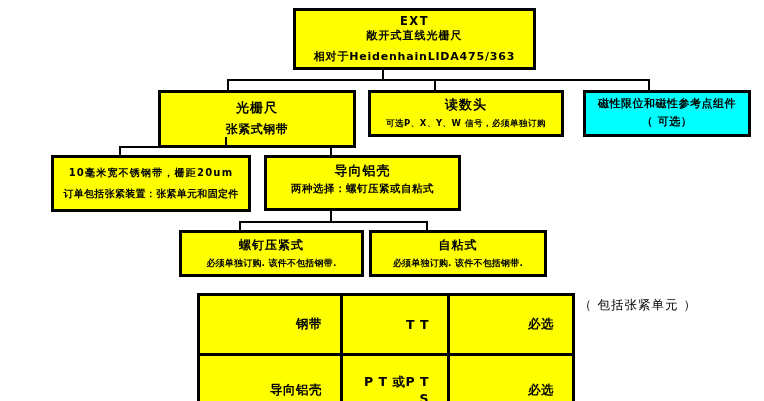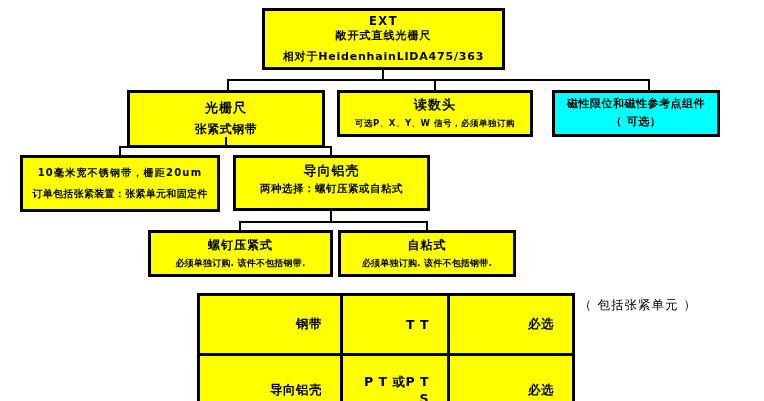--- a/index.html
+++ b/index.html
@@ -5,21 +5,21 @@
   :root { --yellow:#ffff00; --cyan:#00ffff; --ink:#000000; }
   html,body { margin:0; padding:0; background:#ffffff; }
   #stage {
     position:relative; width:764px; height:401px; background:#ffffff;
     font-family:"DejaVu Sans", sans-serif; color:#000; overflow:hidden;
   }
   .box {
     position:absolute; box-sizing:border-box; border:3px solid var(--ink);
     background:var(--yellow); display:flex; flex-direction:column;
     align-items:center; justify-content:space-evenly; text-align:center;
-    font-weight:bold; line-height:1.15;
+    font-weight:bold; line-height:1.15;margin-left:31px;
   }
   .box.cyan { background:var(--cyan); }
   .box .t1 { font-size:13px; letter-spacing:1px; }
   .box .t2 { font-size:10.5px; letter-spacing:0.5px; }
   .line { position:absolute; background:var(--ink); }
   
   #root    { left:262px; top:8px;   width:243px; height:62px; justify-content:flex-start; padding-top:4px; }
   #root .t1 { font-size:11.5px; letter-spacing:1.5px; }
   #root .sub { font-size:11px; letter-spacing:1px; margin-top:2px; }
   #root .note { font-size:11px; letter-spacing:0.8px; margin-top:auto; padding-bottom:3px; white-space:nowrap; }

